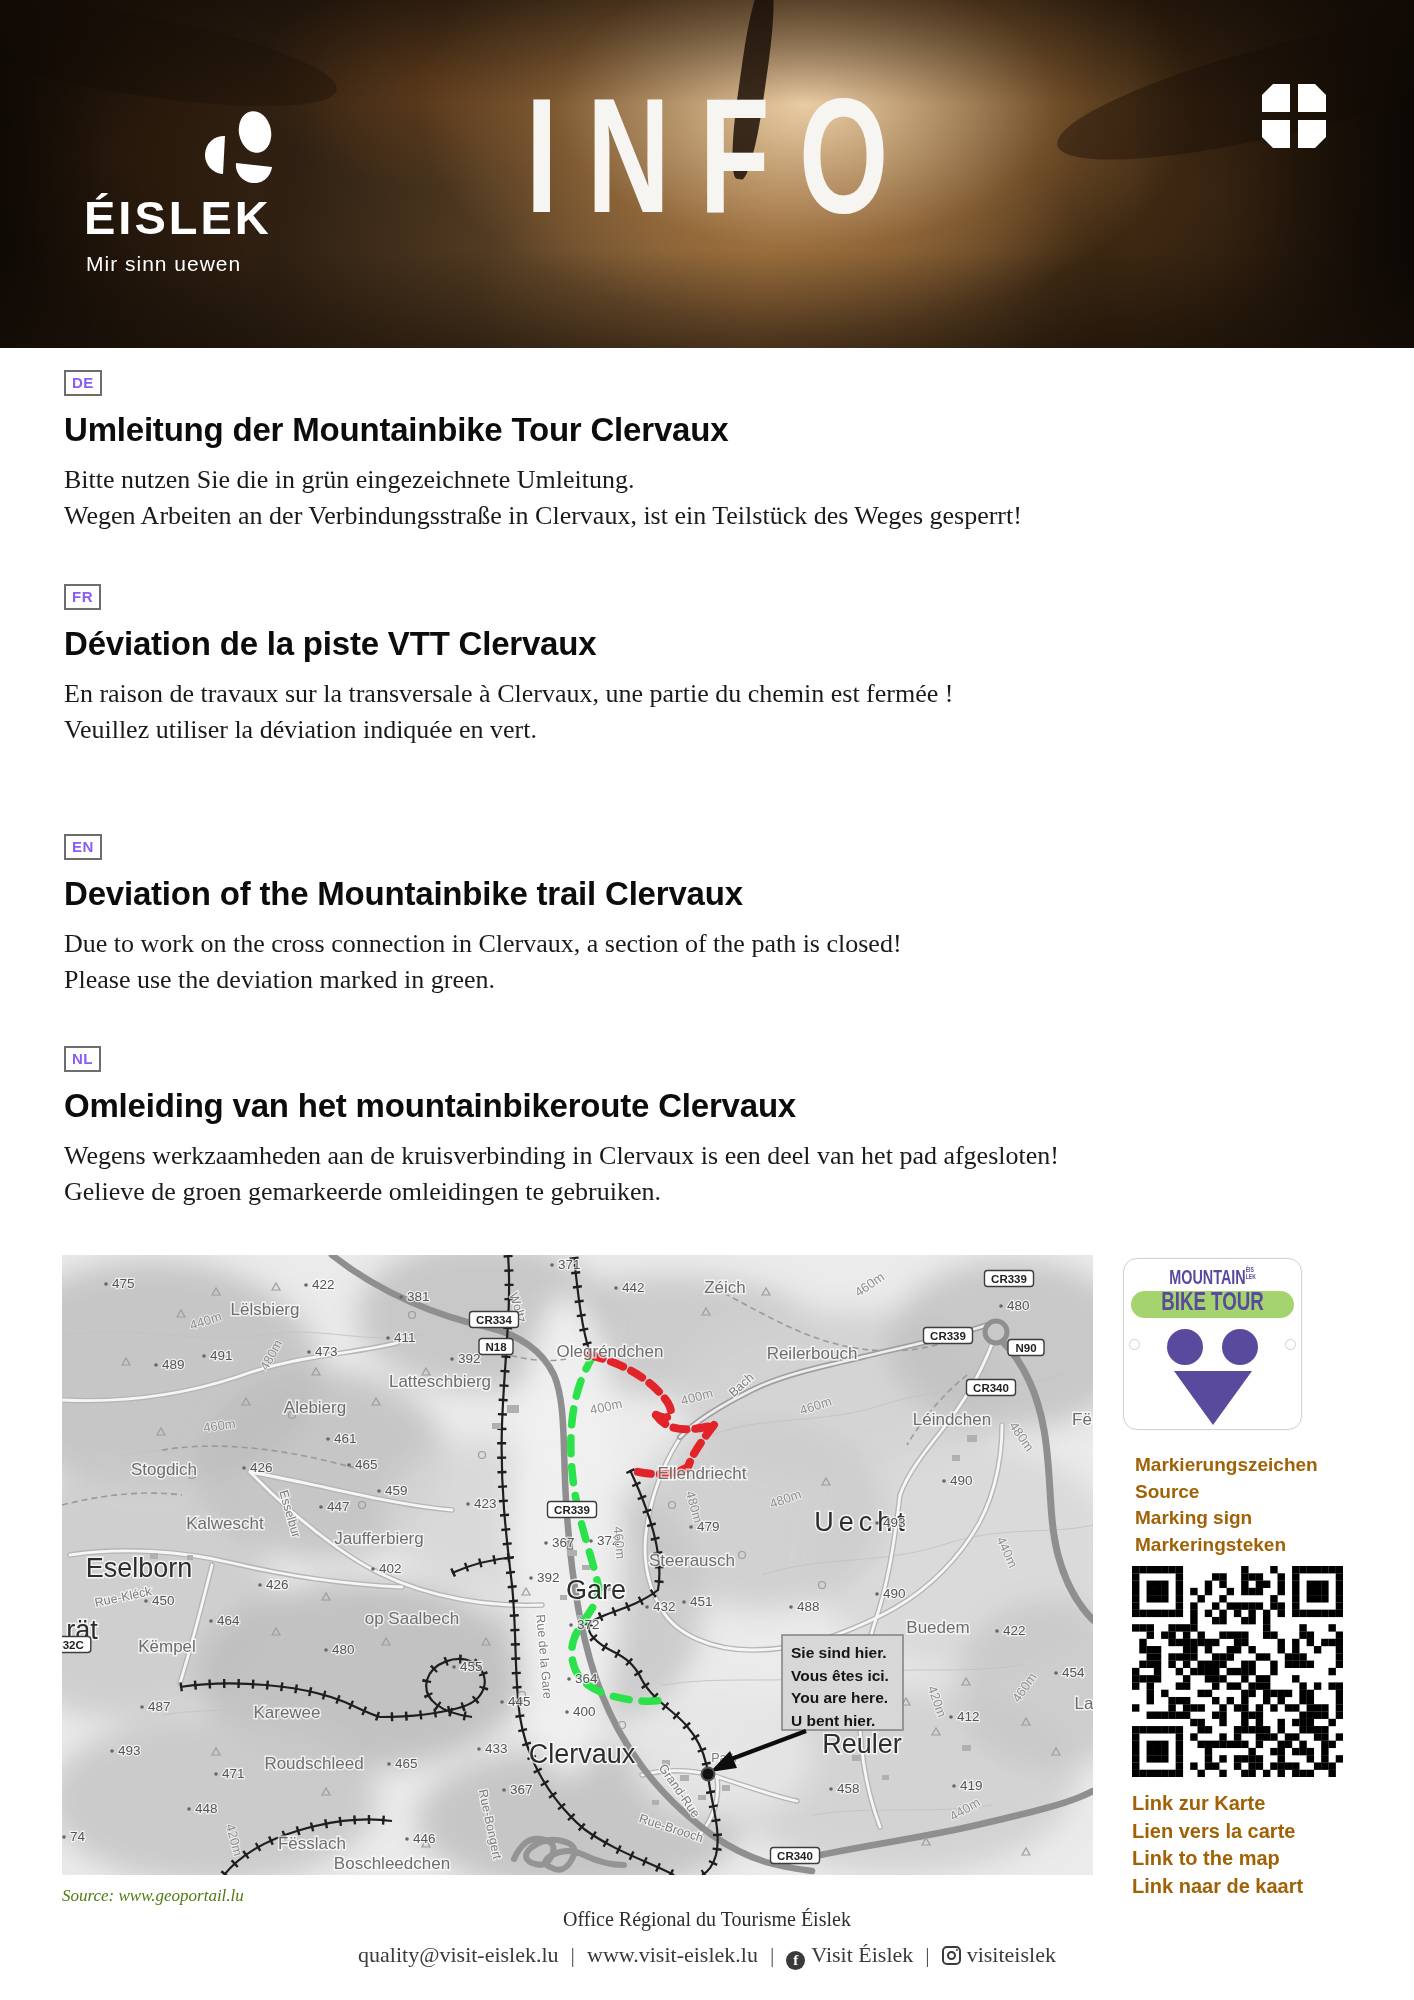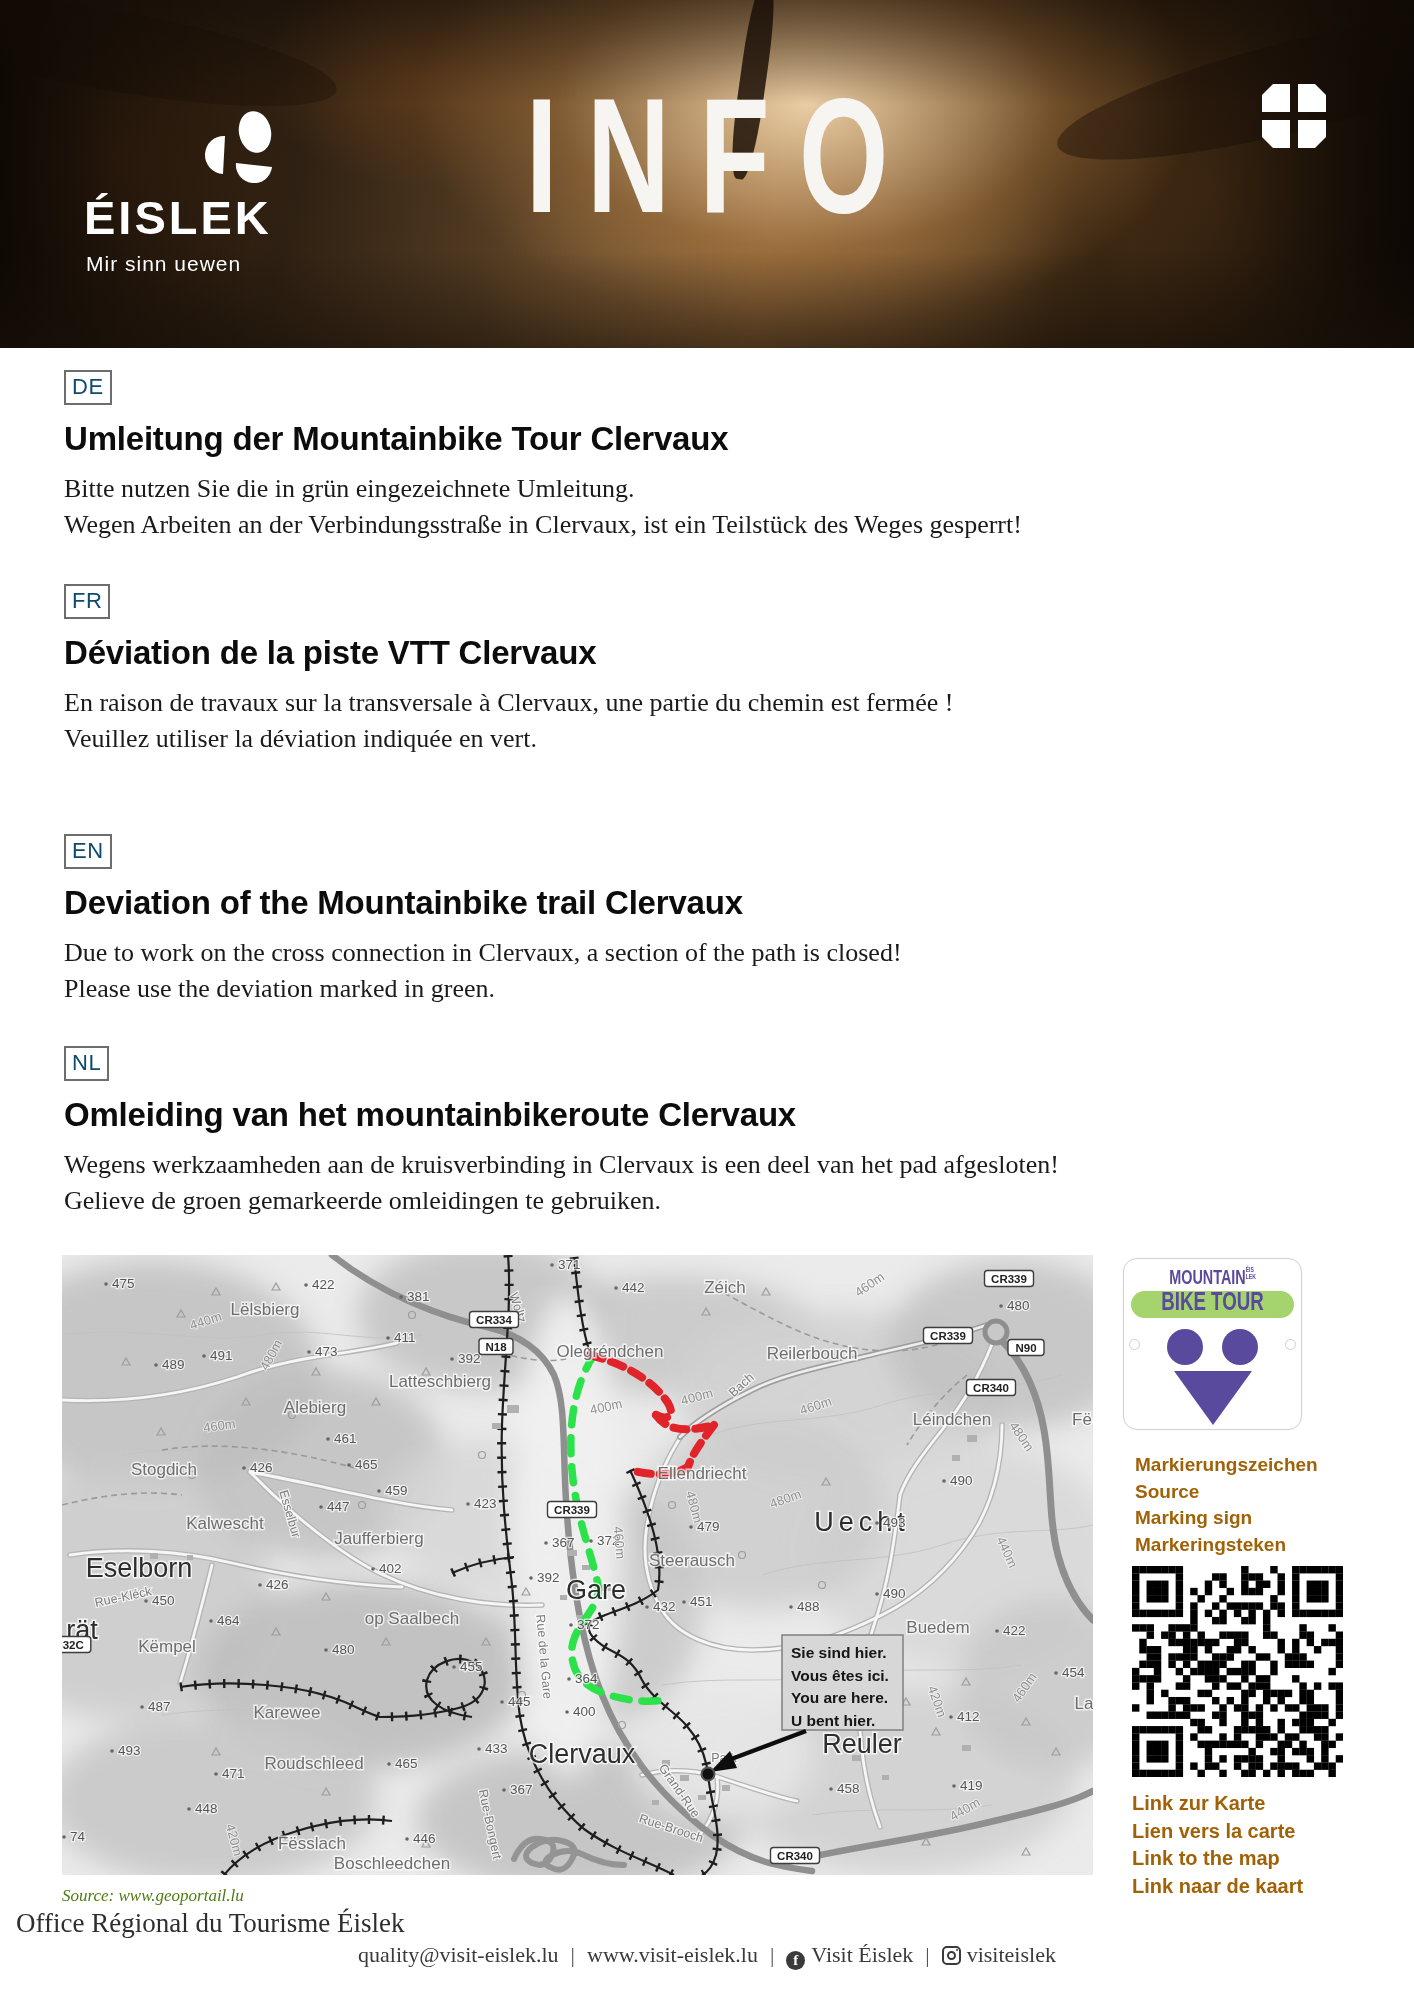--- a/index.html
+++ b/index.html
@@ -22,22 +22,22 @@
   .logo-mark{position:absolute;left:137px;top:8px;}
   .brand{font-size:47px;font-weight:700;letter-spacing:3px;margin:0;line-height:1;
          position:absolute;left:18px;top:94px;}
   .tagline{position:absolute;left:20px;top:152px;font-size:21px;font-weight:300;letter-spacing:1px;white-space:nowrap;}
   .info-title{position:absolute;left:0;right:0;top:74px;text-align:center;color:#f7f5f2;
       font-size:164px;font-weight:700;letter-spacing:42px;line-height:1;margin:0;
       transform:scaleX(.70);transform-origin:50% 50%;text-indent:42px;}
   .expand-icon{position:absolute;left:1262px;top:84px;}
   
   .sec{position:absolute;left:64px;width:1300px;}
-  .lang-badge{display:inline-block;border:2px solid #6d6d6d;color:#0c4a6e;
-      font-size:22px;font-weight:400;padding:2px 6px 3px 6px;letter-spacing:.5px;background:#fff;}
+  .lang-badge{display:inline-block;border:2px solid #6d6d6d;color:#8b5cf6;
+      font-size:15px;font-weight:700;padding:2px 6px 3px 6px;letter-spacing:.5px;background:#fff;}
   .sec-title{margin:15px 0 0 0;font-size:33px;font-weight:800;color:#0c0c0c;letter-spacing:-.2px;}
   .sec-body{margin-top:13px;font-family:"Liberation Serif",serif;font-size:26px;line-height:36px;color:#1a1a1a;}
   
   .map-wrap{position:absolute;left:62px;top:1255px;width:1031px;height:620px;background:#ebebeb;}
   .map-wrap svg{display:block;}
   text.ml-town{font-size:27px;fill:#2d2d2d;text-anchor:middle;paint-order:stroke;stroke:rgba(255,255,255,.75);stroke-width:3px;}
   text.ml-village{font-size:17px;fill:#6e6e6e;text-anchor:middle;paint-order:stroke;stroke:rgba(255,255,255,.7);stroke-width:3px;}
   text.ml-spot{font-size:13.5px;fill:#555;text-anchor:start;paint-order:stroke;stroke:rgba(255,255,255,.7);stroke-width:2.5px;}
   text.ml-contour{font-size:13px;fill:#8f8f8f;text-anchor:middle;paint-order:stroke;stroke:rgba(255,255,255,.6);stroke-width:2px;}
   text.ml-street{font-size:12.5px;fill:#7c7c7c;text-anchor:middle;paint-order:stroke;stroke:rgba(255,255,255,.7);stroke-width:2.5px;}
@@ -57,22 +57,22 @@
   .sign-dot{position:absolute;top:70px;width:36px;height:36px;border-radius:50%;background:#594a9e;}
   .sign-tri{position:absolute;left:50%;top:112px;transform:translateX(-50%);width:0;height:0;
       border-left:39px solid transparent;border-right:39px solid transparent;border-top:54px solid #594a9e;}
   .screw{position:absolute;top:50%;width:9px;height:9px;border:1.5px solid #cfcfcf;border-radius:50%;margin-top:-5px;}
   .caption{position:absolute;left:1135px;width:270px;font-weight:700;color:#a16207;}
   .caption div{line-height:26.5px;font-size:19px;}
   .caption.links{left:1132px;}
   .caption.links div{line-height:27.5px;font-size:20px;}
   .qr{position:absolute;left:1132px;top:1566px;width:211px;height:211px;}
   
-  .footer-org{position:absolute;left:16px;right:0;top:1908px;
-      font-family:"Liberation Serif",serif;font-size:27px;color:#2e2e2e;}
+  .footer-org{position:absolute;left:0;right:0;top:1908px;text-align:center;
+      font-family:"Liberation Serif",serif;font-size:20px;color:#2e2e2e;}
   .footer-contact{position:absolute;left:0;right:0;top:1942px;text-align:center;
       font-family:"Liberation Serif",serif;font-size:22px;color:#3a3a3a;}
   .footer-contact .sep{margin:0 12px;color:#555;}
   .fb-icon{display:inline-block;width:19px;height:19px;border-radius:50%;background:#3a3a3a;color:#fff;
       font-family:"Liberation Serif",serif;font-weight:700;font-size:15px;line-height:19px;text-align:center;
       vertical-align:-3px;margin-right:6px;}
   .ig-icon{display:inline-block;width:15px;height:15px;border:2px solid #3a3a3a;border-radius:5px;position:relative;
       vertical-align:-3px;margin-right:6px;}
   .ig-icon:before{content:"";position:absolute;left:3px;top:3px;width:5px;height:5px;border:2px solid #3a3a3a;border-radius:50%;}
   .ig-icon:after{content:"";position:absolute;right:1px;top:1px;width:2px;height:2px;background:#3a3a3a;border-radius:50%;}

